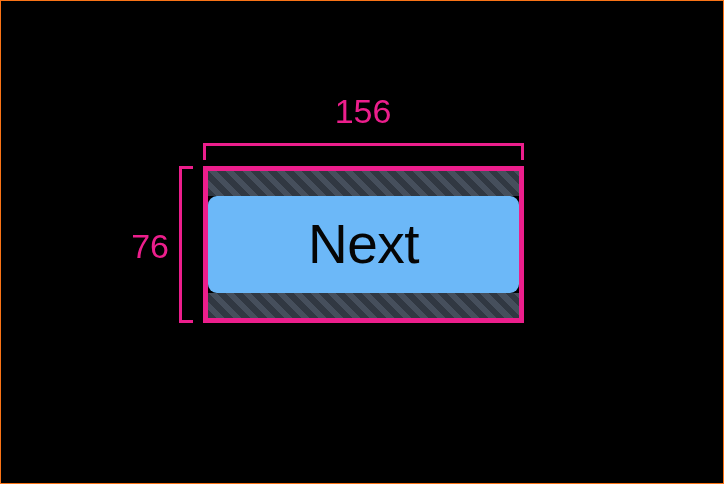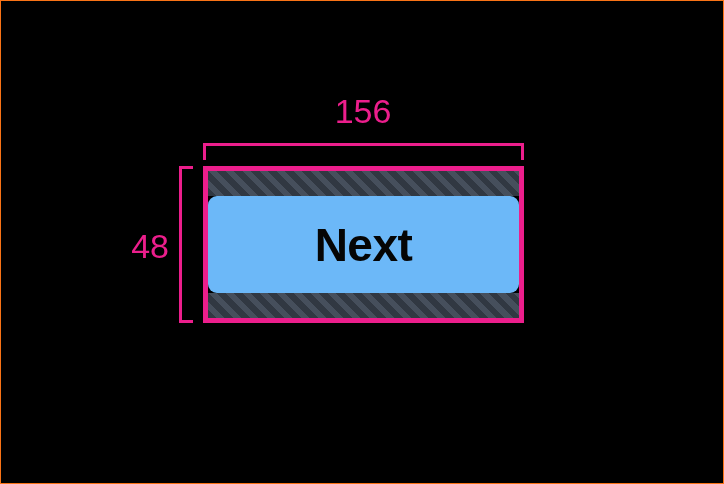--- a/index.html
+++ b/index.html
@@ -64,22 +64,22 @@
     bottom: 25px;
     background: #6cb8f8;
     border-radius: 9px;
     display: flex;
     align-items: center;
     justify-content: center;
   }
   #button-label {
     color: #050505;
     font-family: "Liberation Sans", sans-serif;
-    font-size: 46px;
-    font-weight: bold;
+    font-size: 55px;
+    font-weight: normal;
     letter-spacing: -0.5px;
     line-height: 1;
     text-align: center;
   }
 
   
   .bracket {
     position: absolute;
     box-sizing: border-box;
     border-color: #ec1e8c;
@@ -132,21 +132,21 @@
 <body>
 
 <div id="canvas">
 
   <div class="dim-label" id="width-value">
     <span>156</span>
   </div>
 
   <div class="bracket" id="width-bracket"></div>
 
-  <div class="dim-label" id="height-value">48</div>
+  <div class="dim-label" id="height-value">76</div>
 
   <div class="bracket" id="height-bracket"></div>
 
   <div id="element-highlight">
 
     <div class="padding-band top"></div>
 
     <div id="button-face">
       <span id="button-label">Next</span>
     </div>

